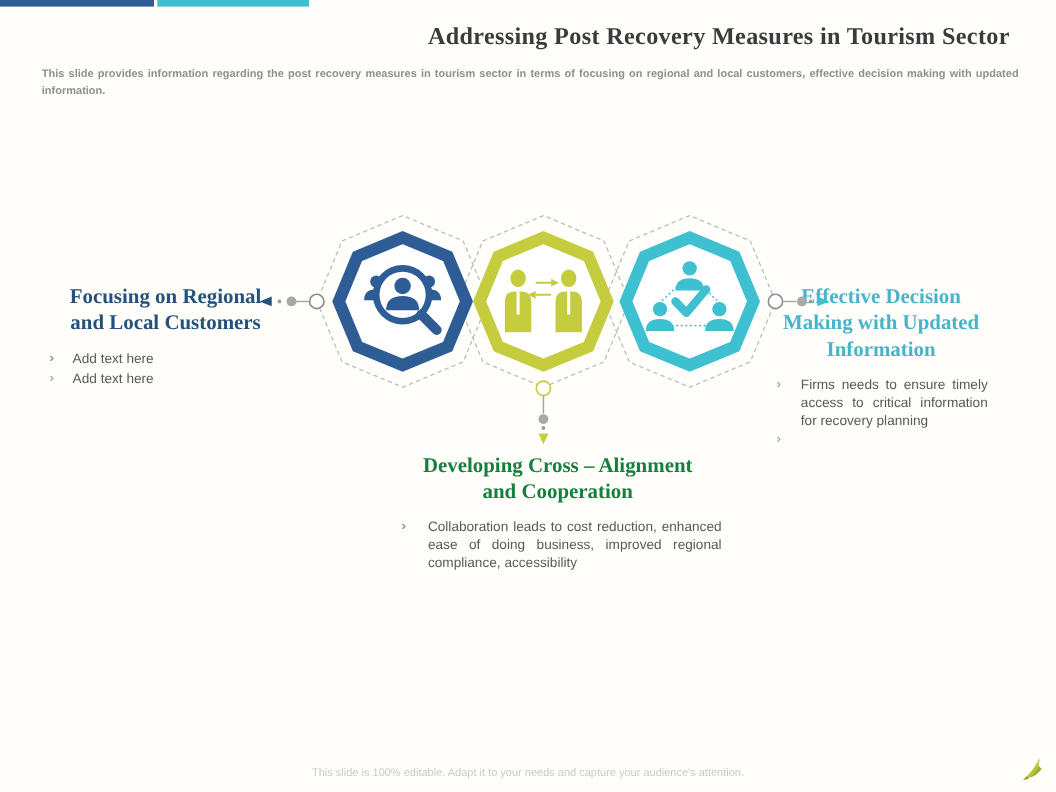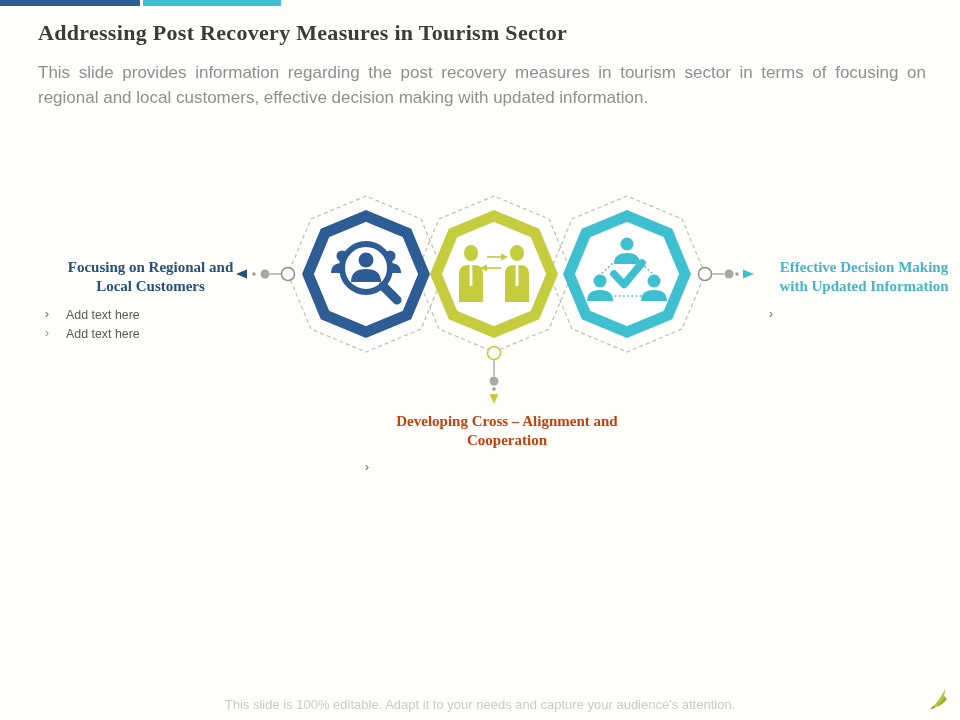--- a/index.html
+++ b/index.html
@@ -7,50 +7,50 @@
   .slide{position:relative;width:960px;height:720px;background:#fffefb;overflow:hidden;margin:0 auto;}
 
   
   .bar{position:absolute;top:0;height:6px;}
   .bar.navy{left:0;width:140px;background:#2e5c94;}
   .bar.cyan{left:143px;width:138px;background:#3ec0d0;}
 
   
   .title{position:absolute;left:38px;top:20px;width:880px;
          font-family:"Liberation Serif",serif;font-weight:bold;
-         font-size:22px;letter-spacing:.3px;color:#3b3b3b;}
+         font-size:22px;letter-spacing:.3px;color:#3b3b3b;text-align:right;}
   .subtitle{position:absolute;left:38px;top:61px;width:888px;
-            font-size:17px;line-height:1.45;color:#8f8f8f;text-align:justify;}
+            font-size:10px;line-height:1.45;color:#8f8f8f;text-align:justify;font-weight:bold;}
 
   
   .block{position:absolute;}
   .block-heading{font-family:"Liberation Serif",serif;font-weight:bold;
-                 font-size:15px;line-height:1.28;text-align:center;}
+                 font-size:19px;line-height:1.28;text-align:center;}
   .block-left{left:38px;top:258px;width:225px;}
   .block-left .block-heading{color:#24527c;width:185px;margin:0 auto;}
-  .block-right{left:767px;top:258px;width:194px;}
+  .block-right{left:704px;top:258px;width:194px;}
   .block-right .block-heading{color:#47b4ca;width:194px;margin:0 auto;}
   .block-bottom{left:358px;top:412px;width:298px;}
-  .block-bottom .block-heading{color:#c2410c;width:260px;margin:0 auto;}
+  .block-bottom .block-heading{color:#15803d;width:260px;margin:0 auto;}
 
   ul.bullets{list-style:none;margin:11px 0 0 0;padding:0;
              font-size:12.4px;line-height:1.3;color:#595959;}
   ul.bullets li{position:relative;padding-left:28px;margin-bottom:2px;text-align:justify;}
   ul.bullets li .marker{position:absolute;left:7px;top:0;color:#8c8c8c;font-size:12px;}
   .block-right ul.bullets li{padding-left:24px;}
   .block-right ul.bullets li .marker{left:2px;}
   .block-bottom ul.bullets{margin-top:10px;}
   .block-bottom ul.bullets li{padding-left:31px;}
 
   
   .diagram{position:absolute;left:230px;top:183px;width:530px;height:230px;}
 
   
   .footer{position:absolute;left:0;right:0;top:697px;text-align:center;
-          font-size:13px;color:#c9c9c9;}
+          font-size:10px;color:#c9c9c9;}
   .logo{position:absolute;right:8px;top:686px;width:26px;height:26px;}
 </style>
 </head>
 <body>
 
 <div class="slide">
 
   <div class="bar navy"></div>
   <div class="bar cyan"></div>
 
@@ -62,30 +62,30 @@
     <ul class="bullets">
       <li><span class="marker">›</span></li>
       <li><span class="marker">›</span><span>Add text here</span></li>
       <li><span class="marker">›</span><span>Add text here</span></li>
     </ul>
   </div>
 
   <div class="block block-right">
     <div class="block-heading">Effective Decision Making with Updated Information</div>
     <ul class="bullets">
-      <li><span class="marker">›</span></li>
+      <li><span class="marker">›</span><span>Firms needs to ensure timely access to critical information for recovery planning</span></li>
       <li><span class="marker">›</span></li>
     </ul>
   </div>
 
   <div class="block block-bottom">
     <div class="block-heading">Developing Cross – Alignment and Cooperation</div>
     <ul class="bullets">
       <li><span class="marker">›</span></li>
-      <li><span class="marker">›</span></li>
+      <li><span class="marker">›</span><span>Collaboration leads to cost reduction, enhanced ease of doing business, improved regional compliance, accessibility</span></li>
     </ul>
   </div>
 
   <svg class="diagram" viewBox="0 0 530 230">
 
     <g fill="none" stroke="#bdbdbd" stroke-width="1.2" stroke-dasharray="4 3">
       <polygon points="214,91 191,36 136,13 81,36 58,91 81,146 136,169 191,146"></polygon>
       <polygon points="342,91 319,36 264,13 209,36 186,91 209,146 264,169 319,146"></polygon>
       <polygon points="475,91 452,36 397,13 342,36 319,91 342,146 397,169 452,146"></polygon>
     </g>

